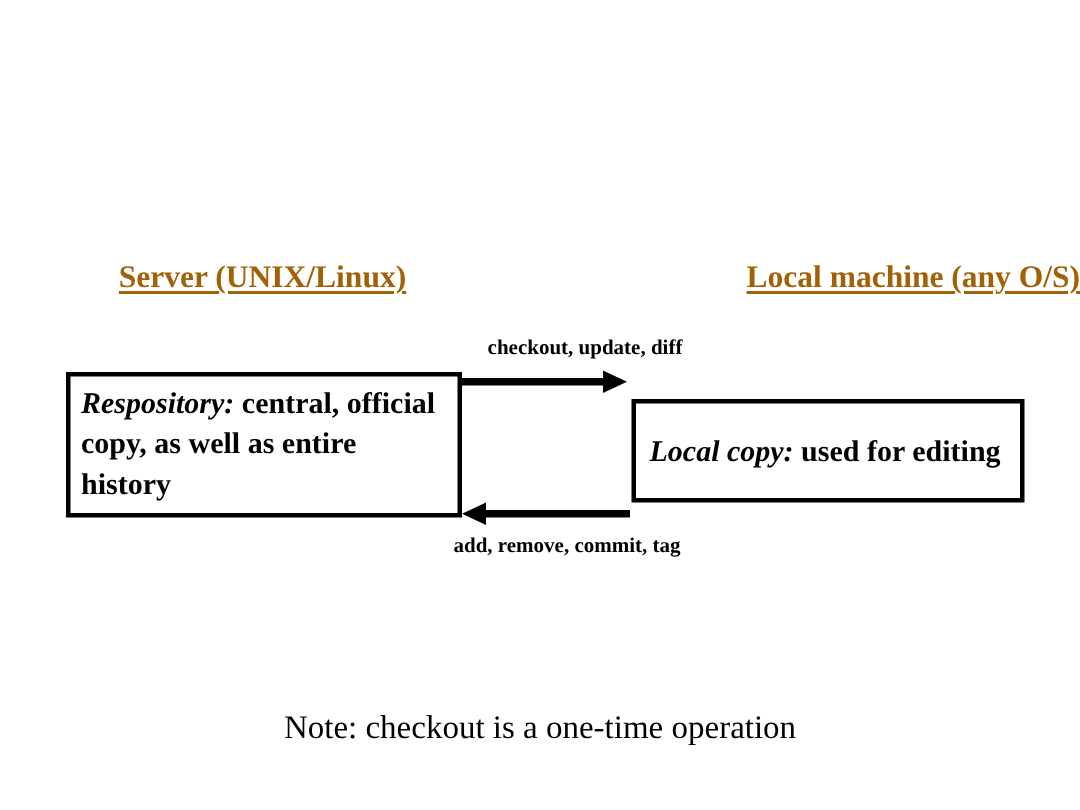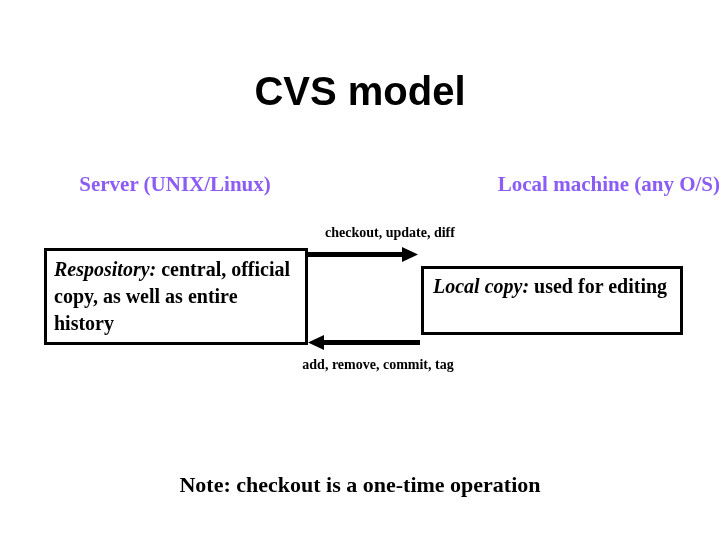--- a/index.html
+++ b/index.html
@@ -32,24 +32,25 @@
     color: #000000;
   }
 
   
   .col-heading {
     position: absolute;
     font-family: "Liberation Serif", "DejaVu Serif", serif;
     font-weight: bold;
     font-size: 21px;
     line-height: 24px;
+    text-decoration: underline;
     text-decoration-thickness: 2px;
     text-underline-offset: 3px;
     white-space: nowrap;
-    color: #8b5cf6;
+    color: #a16207;
   }
   #heading-server {
     left: 0px;
     top: 172px;
     width: 350px;
     text-align: center;
   }
   #heading-local {
     left: 370px;
     top: 172px;
@@ -74,21 +75,21 @@
     top: 248px;
     width: 264px;
     height: 97px;
     padding: 5px 6px 4px 7px;
   }
   #box-localcopy {
     left: 421px;
     top: 266px;
     width: 262px;
     height: 69px;
-    padding: 4px 6px 4px 9px;
+    padding: 19px 6px 4px 9px;
   }
   .box-term {
     font-style: italic;
     font-weight: bold;
   }
   .box-rest {
     font-style: normal;
     font-weight: bold;
   }
 
@@ -133,32 +134,31 @@
   }
 
   
   #footer-note {
     position: absolute;
     left: 0px;
     top: 472px;
     width: 720px;
     text-align: center;
     font-family: "Liberation Serif", "DejaVu Serif", serif;
-    font-weight: bold;
+    font-weight: normal;
     font-size: 22px;
     line-height: 26px;
     color: #000000;
   }
 </style>
 </head>
 <body>
 
 <div id="slide">
 
-  <div id="slide-title">CVS model</div>
 
   <div class="col-heading" id="heading-server">Server (UNIX/Linux)</div>
 
   <div class="col-heading" id="heading-local">Local machine (any O/S)</div>
 
   <div class="arrow-label" id="label-checkout">checkout, update, diff</div>
 
   <svg class="arrow-svg" id="arrow-top-svg" viewBox="0 0 120 24">
     <line x1="3" y1="11.5" x2="100" y2="11.5" stroke="#000000" stroke-width="5"></line>
     <polygon points="98,4 114,11.5 98,19" fill="#000000"></polygon>

